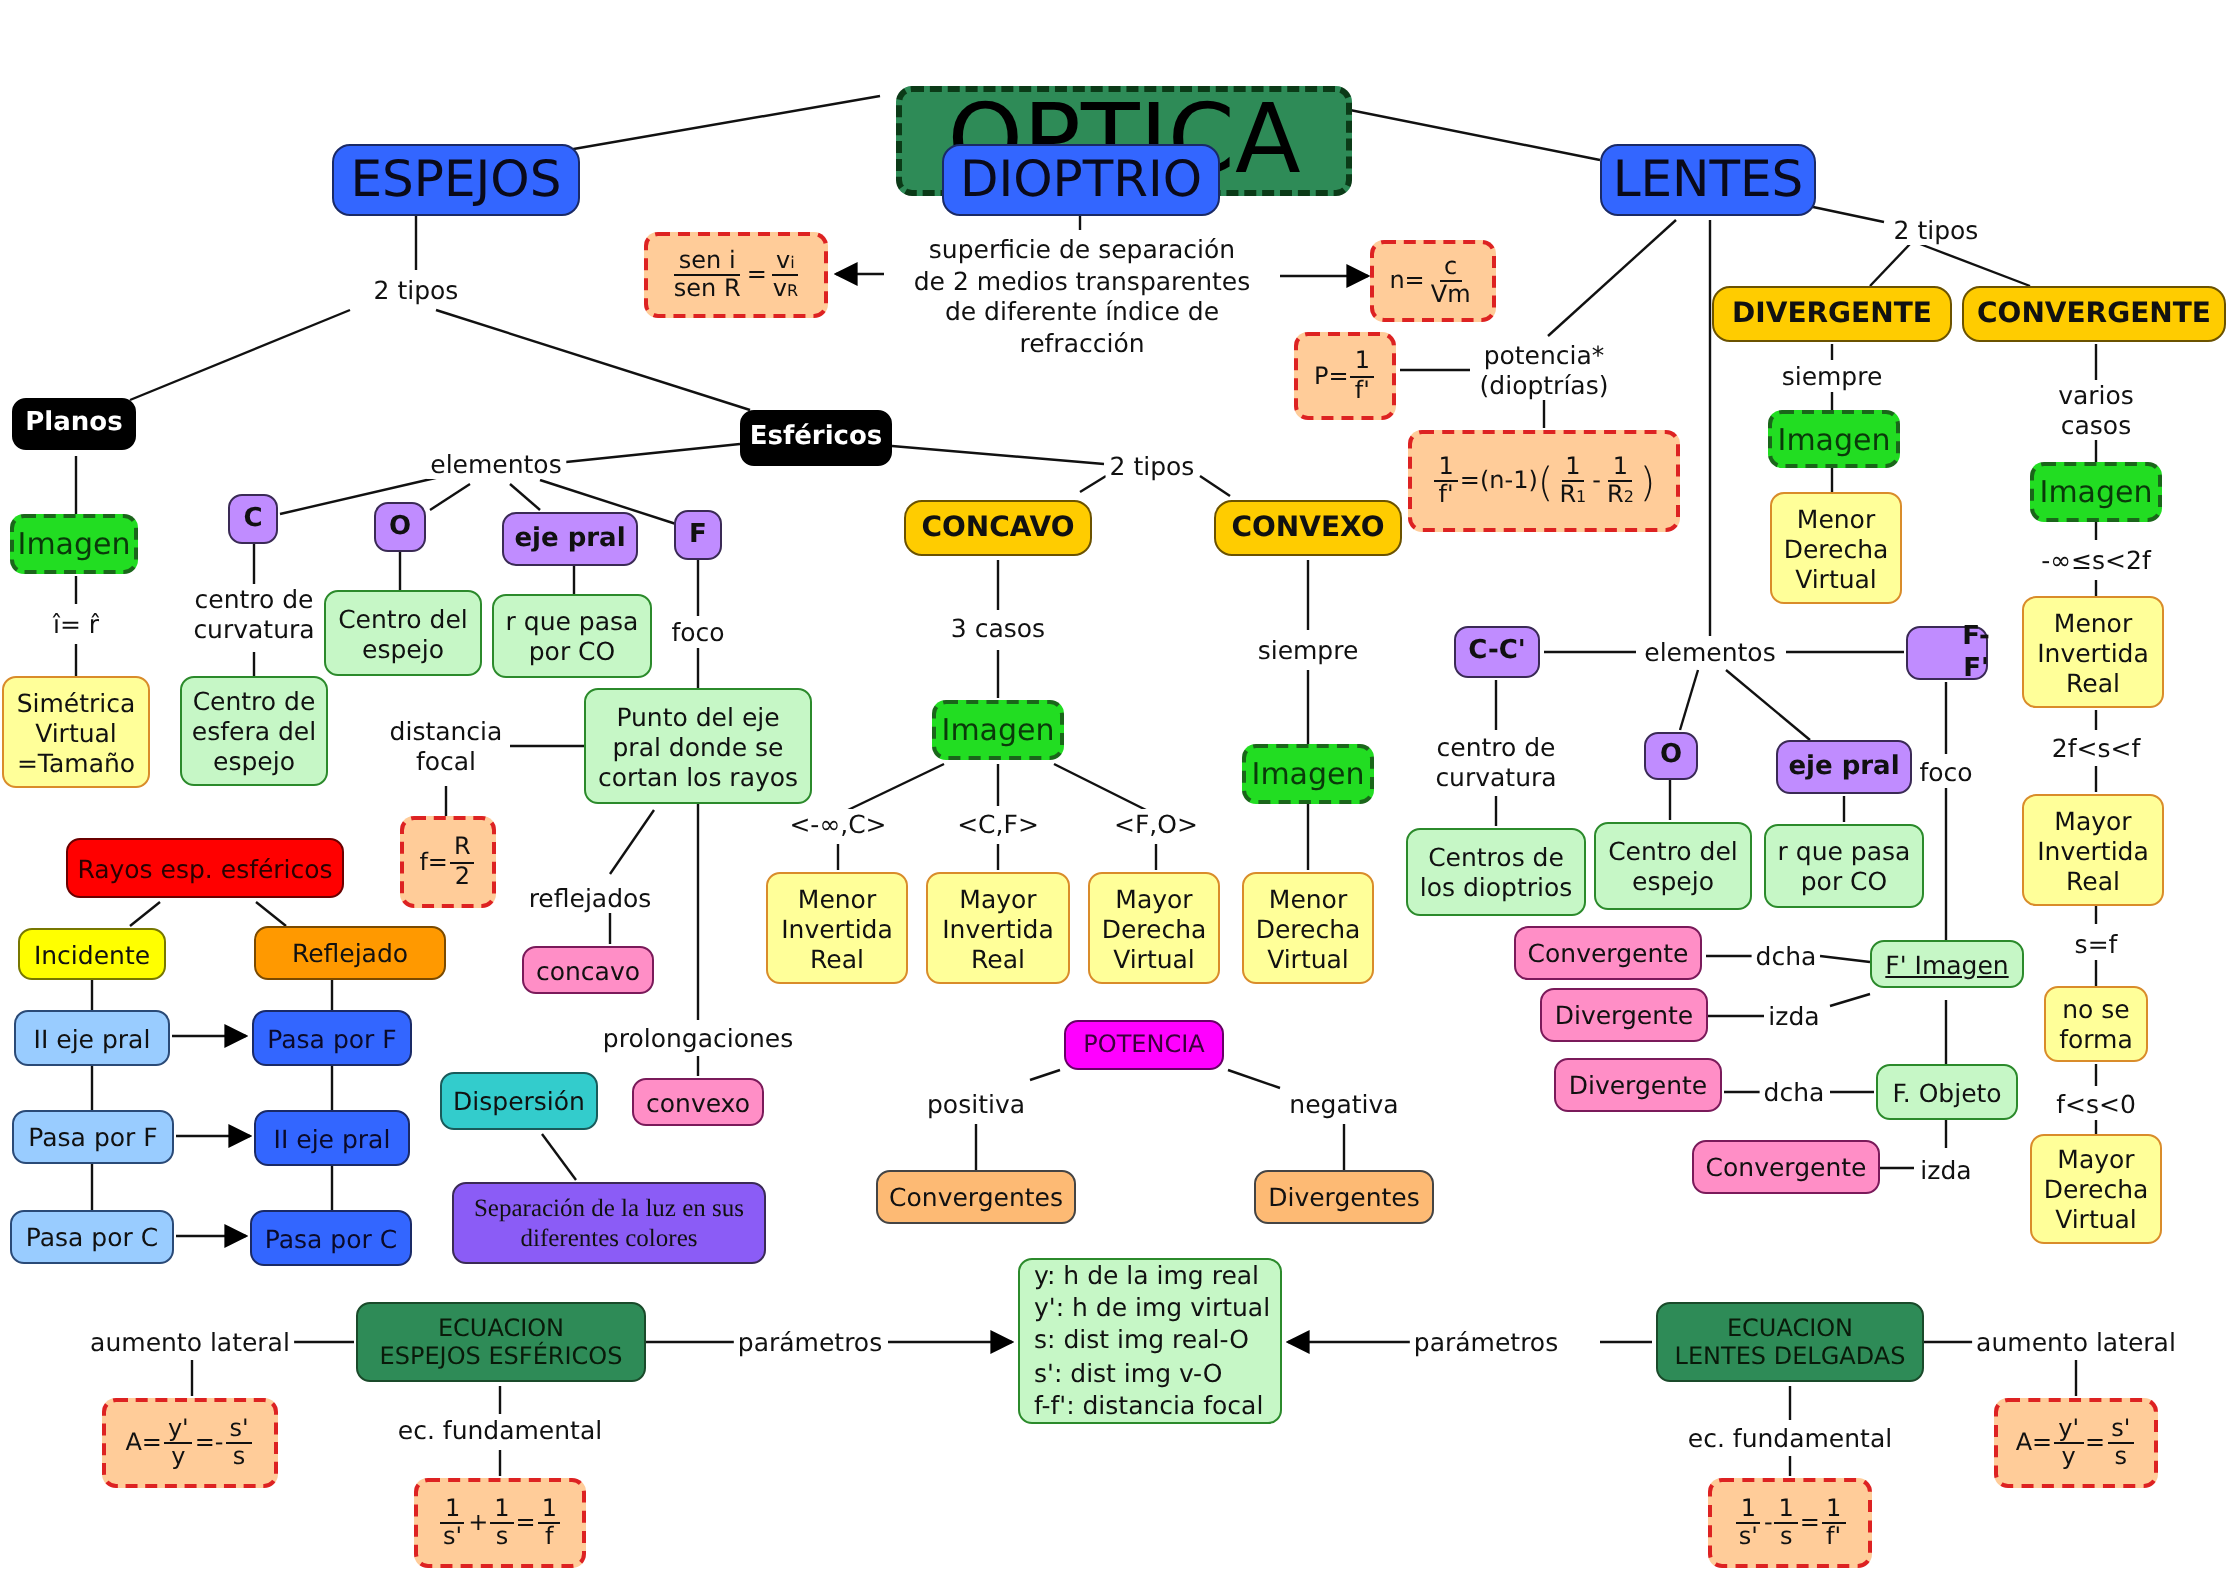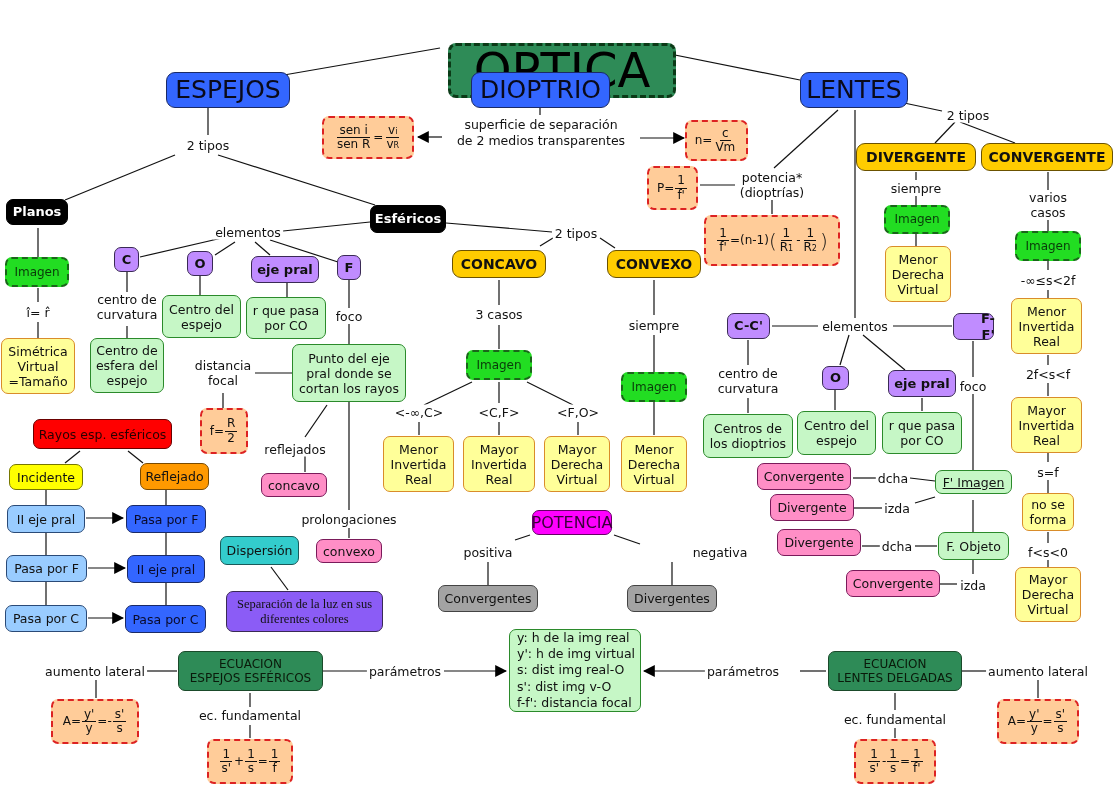--- a/index.html
+++ b/index.html
@@ -8,35 +8,35 @@
   #links { position:absolute; left:0; top:0; width:1117px; height:785px; }
   .n { position:absolute; box-sizing:border-box; display:flex; align-items:center;
        justify-content:center; text-align:center; border-radius:7px; border:1px solid #333;
        line-height:1.2; font-size:12.5px; padding:1px 3px; }
   .lbl { position:absolute; background:#fff; font-size:12.5px; text-align:center;
          line-height:1.2; white-space:nowrap; transform:translate(-50%,-50%); padding:0 2px; }
   .root { background:#2e8b57; border:3px dashed #0b3a17; font-size:48px; border-radius:8px; color:#000; }
   .blue { background:#3366ff; border-color:#1a2a66; font-size:25px; color:#0a0a1a; border-radius:9px; }
   .black { background:#000; color:#fff; font-weight:bold; font-size:13px; border-color:#000; }
   .gold { background:#ffcc00; border-color:#6b5200; font-weight:bold; font-size:14px; border-radius:9px; }
-  .img { background:#22dd22; border:2px dashed #1a661a; color:#0a3a0a; font-size:12px;text-align:right; }
+  .img { background:#22dd22; border:2px dashed #1a661a; color:#0a3a0a; font-size:15px;text-align:right; }
   .yel { background:#ffff99; border-color:#d98c2a; }
   .ltg { background:#c6f7c6; border-color:#2b8a2b; }
   .pur { background:#c08cff; border-color:#3a2a55; font-weight:bold; font-size:13px; }
   .form { background:#ffcc99; border:2px dashed #dd2222; font-size:12px; }
   .red { background:#ff0000; border-color:#6a0000; color:#2a0000; }
   .yelb { background:#ffff00; border-color:#777700; }
   .org { background:#ff9900; border-color:#7a4a00; }
   .ltb { background:#99ccff; border-color:#2a4a77; }
   .dkb { background:#3366ff; border-color:#1a2a66; color:#0a0a2a; font-size:12.5px; border-radius:7px; }
   .pink { background:#ff8ec6; border-color:#7a1a5a; }
   .teal { background:#33cccc; border-color:#1a5a5a; }
   .lav { background:#8b5cf6; border-color:#3a2a55;font-family:Liberation Serif, serif; }
-  .mag { background:#ff00ff; border-color:#660066; color:#3a003a; font-size:16px; }
-  .grey { background:#a3a3a3; border-color:#444; }
+  .mag { background:#ff00ff; border-color:#660066; color:#3a003a; font-size:12px; }
+  .grey { background:#fdba74; border-color:#444; }
   .eqn { background:#2e8b57; border-color:#1a4a2a; color:#0a1a0a; font-size:12px; }
   .frac { display:inline-flex; flex-direction:column; align-items:center; vertical-align:middle; margin:0 1px; }
   .frac > span:first-child { border-bottom:1px solid #111; padding:0 2px; line-height:1.1; }
   .frac > span:last-child { line-height:1.1; padding:0 2px; }
   .sub { font-size:8px; }
   .big { font-size:20px; font-weight:100; }
 </style>
 </head>
 <body>
 
@@ -283,20 +283,21 @@
 <div class="n yel" style="left:621px;top:436px;width:66px;height:56px;">
     <span>Menor Derecha Virtual</span>
   </div>
 
 <div class="n blue" style="left:471px;top:72px;width:139px;height:36px;">
     <span>DIOPTRIO</span>
   </div>
 <div style="position:absolute;left:442px;top:117px;width:198px;text-align:center;font-size:12.5px;line-height:1.25;">
   <div>superficie de separación</div>
   <div>de 2 medios transparentes</div>
+  <div>de diferente índice de refracción</div>
 </div>
 <div class="n form" style="left:322px;top:116px;width:92px;height:43px;">
   <span class="frac">
       <span>sen i</span>
       <span>sen R</span>
     </span>=
   <span class="frac">
       <span><span>v</span><span class="sub">i</span></span>
       <span><span>v</span><span class="sub">R</span></span>
     </span>
@@ -420,21 +421,21 @@
 <div class="n pink" style="left:846px;top:570px;width:94px;height:27px;">
     <span>Convergente</span>
   </div>
 
 <div class="n red" style="left:33px;top:419px;width:139px;height:30px;">
     <span>Rayos esp. esféricos</span>
   </div>
 <div class="n yelb" style="left:9px;top:464px;width:74px;height:26px;">
     <span>Incidente</span>
   </div>
-<div class="n org" style="left:140px;top:463px;width:69px;height:27px;">
+<div class="n org" style="left:127px;top:463px;width:96px;height:27px;">
     <span>Reflejado</span>
   </div>
 <div class="n ltb" style="left:7px;top:505px;width:78px;height:28px;">
     <span>II eje pral</span>
   </div>
 <div class="n dkb" style="left:126px;top:505px;width:80px;height:28px;">
     <span>Pasa por F</span>
   </div>
 <div class="n ltb" style="left:6px;top:555px;width:81px;height:27px;">
     <span>Pasa por F</span>
@@ -453,21 +454,21 @@
     <span>Dispersión</span>
   </div>
 <div class="n lav" style="left:226px;top:591px;width:157px;height:41px;">
     <span>Separación de la luz en sus diferentes colores</span>
   </div>
 
 <div class="n mag" style="left:532px;top:510px;width:80px;height:25px;">
     <span>POTENCIA</span>
   </div>
 <div class="lbl" style="left:488px;top:552px;">positiva</div>
-<div class="lbl" style="left:672px;top:552px;margin-left:48px;">negativa</div>
+<div class="lbl" style="left:672px;top:552px;">negativa</div>
 <div class="n grey" style="left:438px;top:585px;width:100px;height:27px;">
     <span>Convergentes</span>
   </div>
 <div class="n grey" style="left:627px;top:585px;width:90px;height:27px;">
     <span>Divergentes</span>
   </div>
 
 <div class="n eqn" style="left:178px;top:651px;width:145px;height:40px;flex-direction:column;">
   <span>ECUACION</span>
   <span>ESPEJOS ESFÉRICOS</span>

